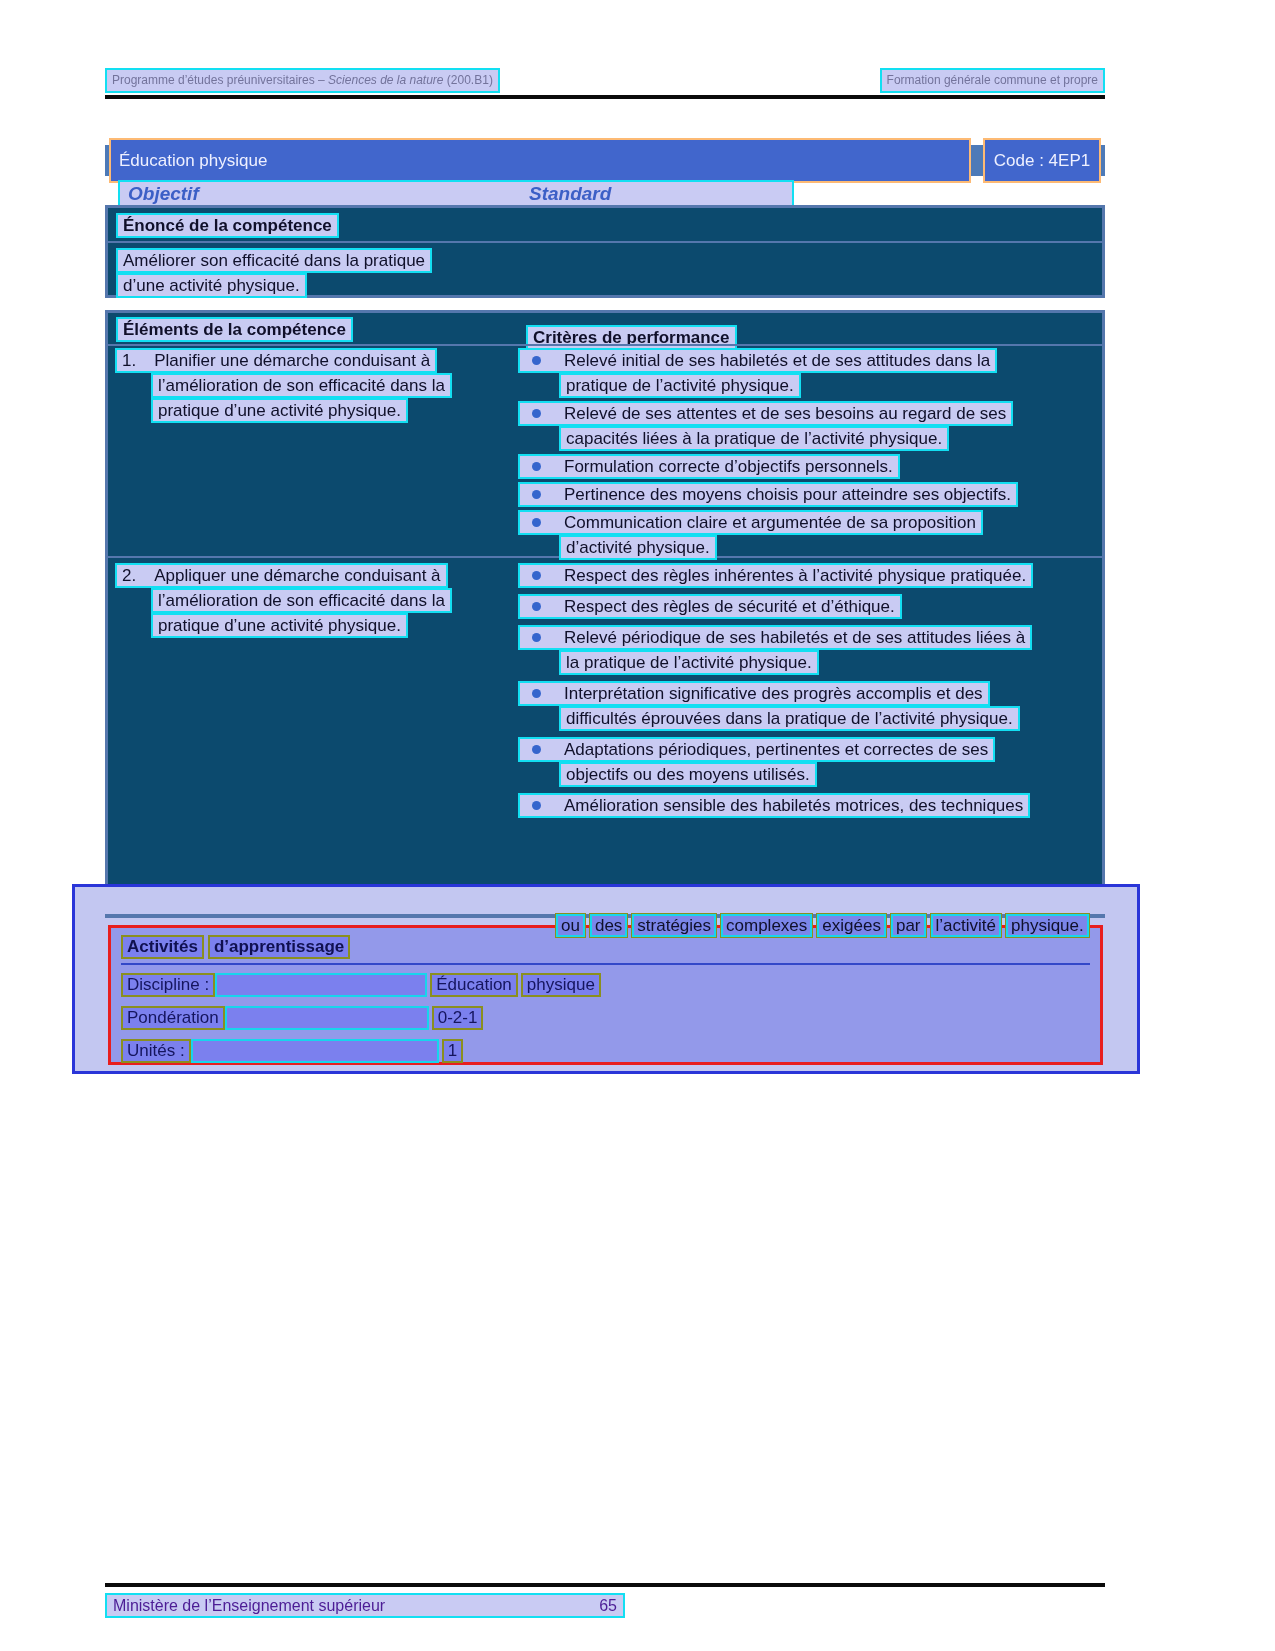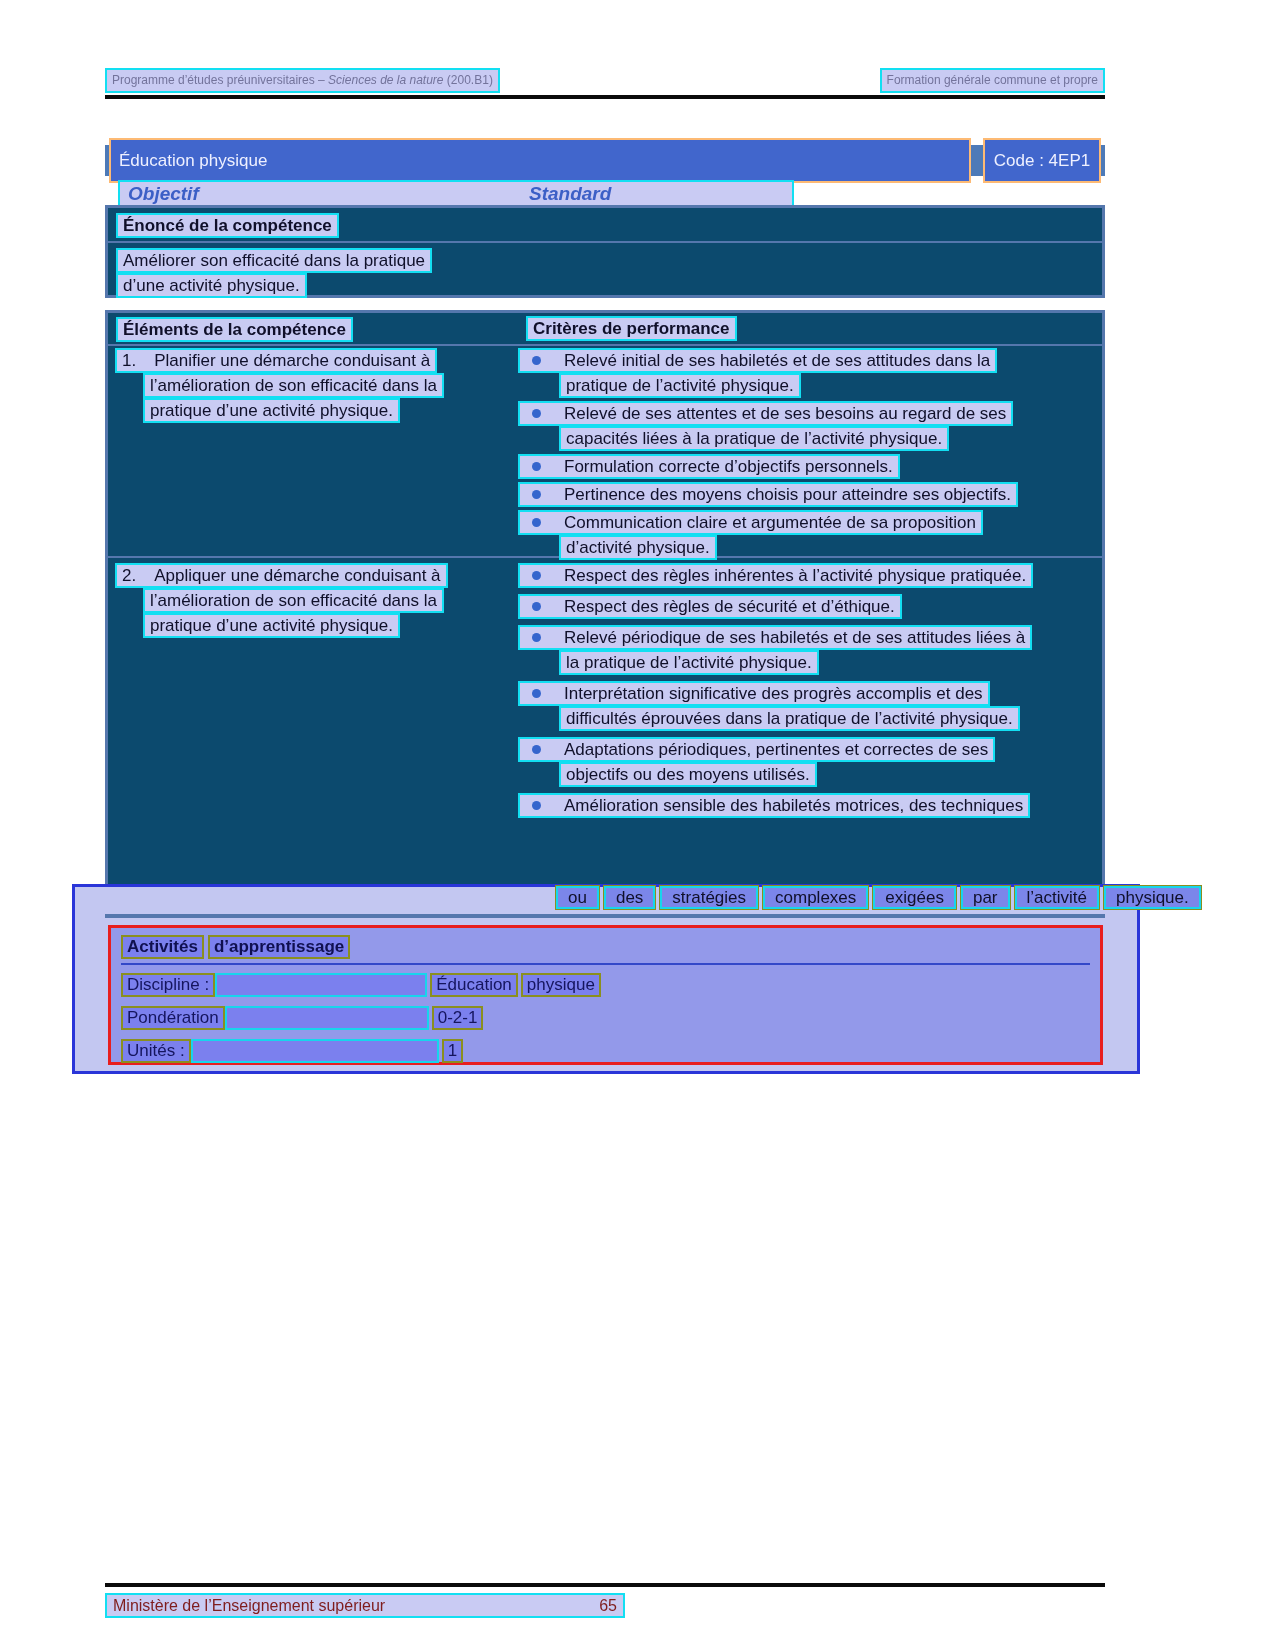--- a/index.html
+++ b/index.html
@@ -37,66 +37,66 @@
   .sep{position:absolute;left:0;width:100%;height:2px;background:#5577ad;}
   .thead{font-weight:bold;}
 
   .enonce{top:205px;width:1000px;height:93px;}
   .enonce .thead{position:absolute;left:8px;top:5px;}
   .enonce .sep{top:33px;}
   .enonce .body{position:absolute;left:8px;top:40px;}
 
   .comp{top:310px;width:1000px;height:608px;}
   .comp .h1{position:absolute;left:8px;top:4px;}
-  .comp .h2{position:absolute;left:418px;top:3px;}
+  .comp .h2{position:absolute;left:418px;top:12px;}
   .comp .sep.h{top:31px;}
   .comp .sep.r{top:243px;}
   .cell{position:absolute;}
   .cell.e1{left:7px;top:35px;width:395px;}
   .cell.c1{left:410px;top:35px;width:585px;}
   .cell.e2{left:7px;top:250px;width:395px;}
   .cell.c2{left:410px;top:250px;width:585px;}
 
   .el1 .num{margin-right:18px;}
   .el1{display:flex;width:max-content;}
-  .eln{margin-left:28px;}
+  .eln{margin-left:36px;}
 
   .crit{margin-bottom:3px;}
   .c2 .crit{margin-bottom:6px;}
   .cl1{display:flex;align-items:center;width:max-content;}
   .dot{width:9px;height:9px;border-radius:50%;background:#3565cd;margin:0 23px 0 7px;flex:none;}
   .cl2{margin-left:41px;}
 
   
   .overlay{position:absolute;left:72px;top:884px;width:1068px;height:190px;background:#c3c7f1;
            border:3px solid #2a35d8;box-sizing:border-box;z-index:1;}
   .tbl-bottom-strip{position:absolute;left:105px;top:914px;width:1000px;height:4px;background:#5577ad;z-index:2;}
 
   .lastline{position:absolute;left:556px;top:886px;display:flex;gap:5px;z-index:5;}
   .wchip{background:#7b86ea;border:2px solid #17d5ec;box-shadow:0 0 0 1px #8a8f1f;
-         padding:0 10px;line-height:19px;color:#10102a;}
+         padding:0 3px;line-height:19px;color:#10102a;margin-top:28px;}
 
   
   .panel{position:absolute;left:108px;top:925px;width:995px;height:140px;background:#9399ea;
          border:3px solid #e81e1e;box-sizing:border-box;z-index:4;padding:7px 10px;color:#15155e;}
   .abox{background:#7b80ee;box-sizing:border-box;padding:0 4px;line-height:20px;display:inline-block;}
   .abox.olive{border:2px solid #8a8f1f;}
   .abox.cyan{border:2px solid #17d5ec;}
   .act-head{display:flex;gap:4px;font-weight:bold;color:#101050;}
   .act-sep{height:2px;background:#3348c8;margin:4px 0 8px 0;}
   .act-row{display:flex;align-items:center;margin-bottom:9px;text-align:right;}
   .abox.fill{height:24px;}
   .f0{width:212px;}
   .f1{width:204px;}
   .f2{width:248px;}
   .act-row .val{margin-left:3px;}
 
   
   .footbar{position:absolute;left:105px;top:1593px;width:520px;display:flex;justify-content:space-between;
-           color:#7f1d1d;background:#c9cbf3;border:2px solid #12dff2;padding:1px 6px;line-height:19px;
+           color:#4c1d95;background:#c9cbf3;border:2px solid #12dff2;padding:1px 6px;line-height:19px;
            box-sizing:border-box;font-size:16px;}
 </style>
 </head>
 <body>
 
 <div class="page">
 
   <div class="tophdr">
     <div class="hl"><span>Programme d’études préuniversitaires – </span><span class="ital">Sciences de la nature</span><span> (200.B1)</span></div>
     <div class="hl">Formation générale commune et propre</div>

